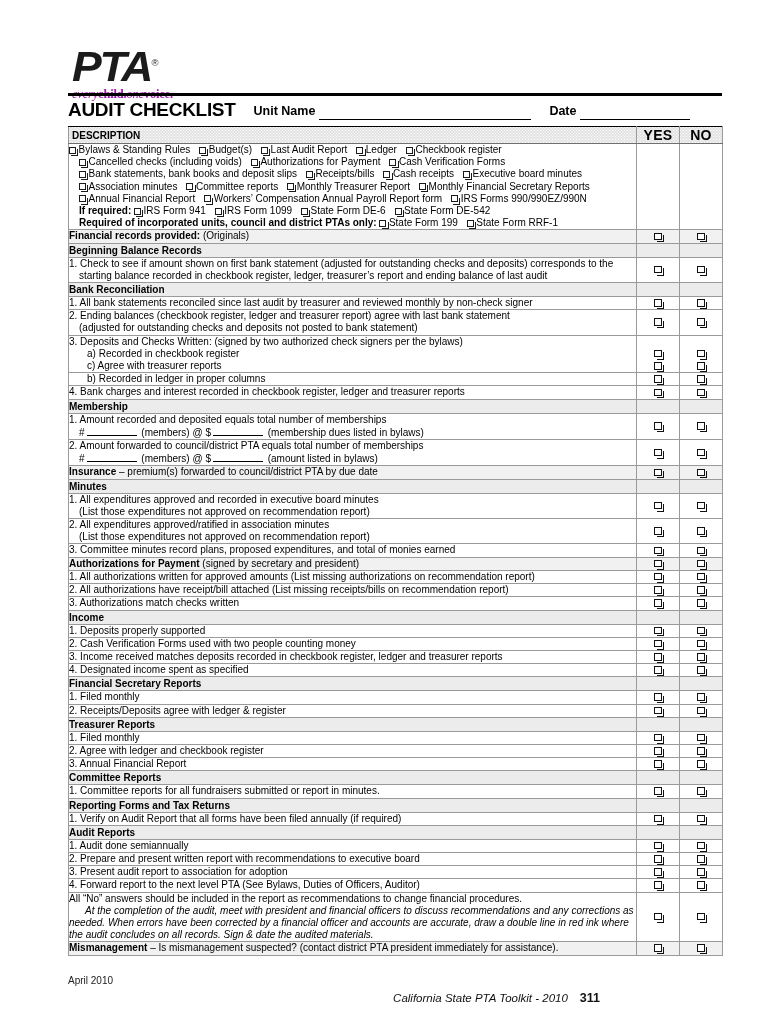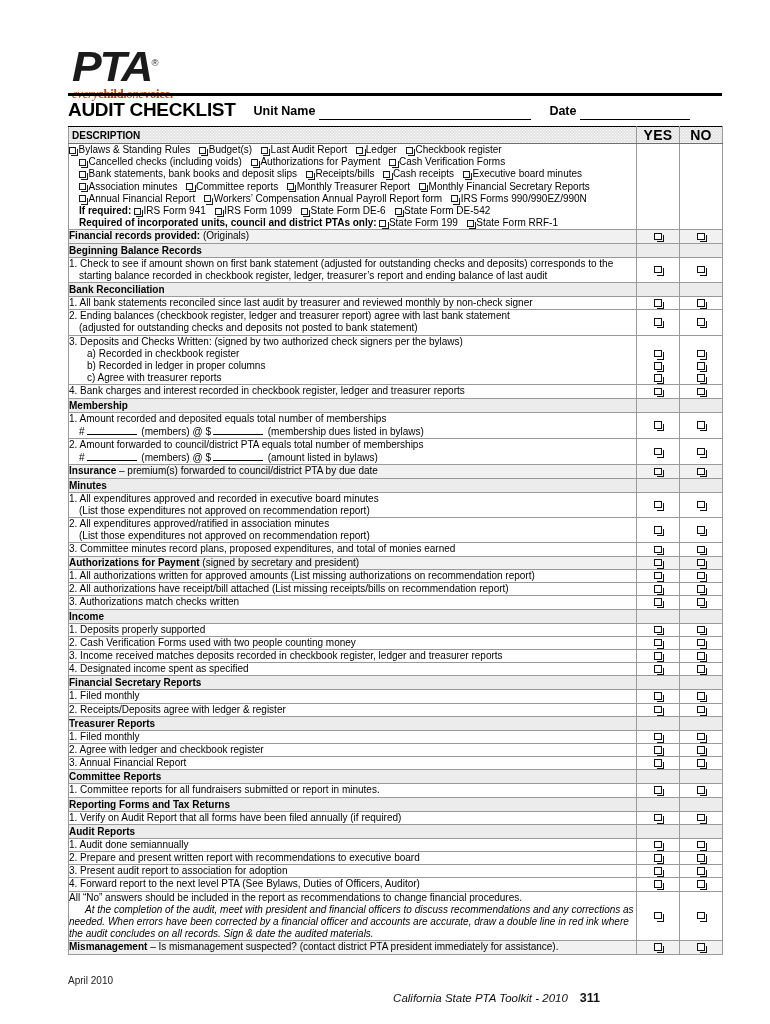--- a/index.html
+++ b/index.html
@@ -44,21 +44,21 @@
     font-size: 9px;
     vertical-align: super;
     font-style: normal;
     font-weight: normal;
     letter-spacing: 0;
   }
   .logo-tag {
     font-family: "Liberation Serif", serif;
     font-size: 12.5px;
     font-style: italic;
-    color: #c2410c;
+    color: #a21caf;
     margin-top: 1px;
     letter-spacing: -0.2px;
   }
   .logo-tag b { font-weight: bold; font-style: normal; }
   .logo-tag i { font-style: italic; }
 
   
   .title-rule {
     position: absolute;
     left: 68px; top: 93px;
@@ -315,34 +315,34 @@
           <td class="box" style="border-bottom:none"></td>
         </tr>
         <tr>
           <td class="desc" style="border-top:none;border-bottom:none;">
             <span class="indent2">a)  Recorded in checkbook register</span>
           </td>
           <td class="box" style="border-top:none;border-bottom:none;"><span class="cb-big"></span></td>
           <td class="box" style="border-top:none;border-bottom:none;"><span class="cb-big"></span></td>
         </tr>
         <tr>
+          <td class="desc" style="border-top:none;">
+            <span class="indent2">c)  Agree with treasurer reports</span>
+          </td>
+          <td class="box" style="border-top:none;"><span class="cb-big"></span></td>
+          <td class="box" style="border-top:none;"><span class="cb-big"></span></td>
+        </tr>
+        <tr>
           <td class="desc" style="border-top:none;border-bottom:none;">
             <span class="indent2">b)  Recorded in ledger in proper columns</span>
           </td>
           <td class="box" style="border-top:none;border-bottom:none;"><span class="cb-big"></span></td>
           <td class="box" style="border-top:none;border-bottom:none;"><span class="cb-big"></span></td>
         </tr>
         <tr>
-          <td class="desc" style="border-top:none;">
-            <span class="indent2">c)  Agree with treasurer reports</span>
-          </td>
-          <td class="box" style="border-top:none;"><span class="cb-big"></span></td>
-          <td class="box" style="border-top:none;"><span class="cb-big"></span></td>
-        </tr>
-        <tr>
           <td class="desc"><span>4. Bank charges and interest recorded in checkbook register, ledger and treasurer reports</span></td>
           <td class="box"><span class="cb-big"></span></td>
           <td class="box"><span class="cb-big"></span></td>
         </tr>
         <tr class="section">
           <td class="sec-label">Membership</td>
           <td></td>
           <td></td>
         </tr>
         <tr>

